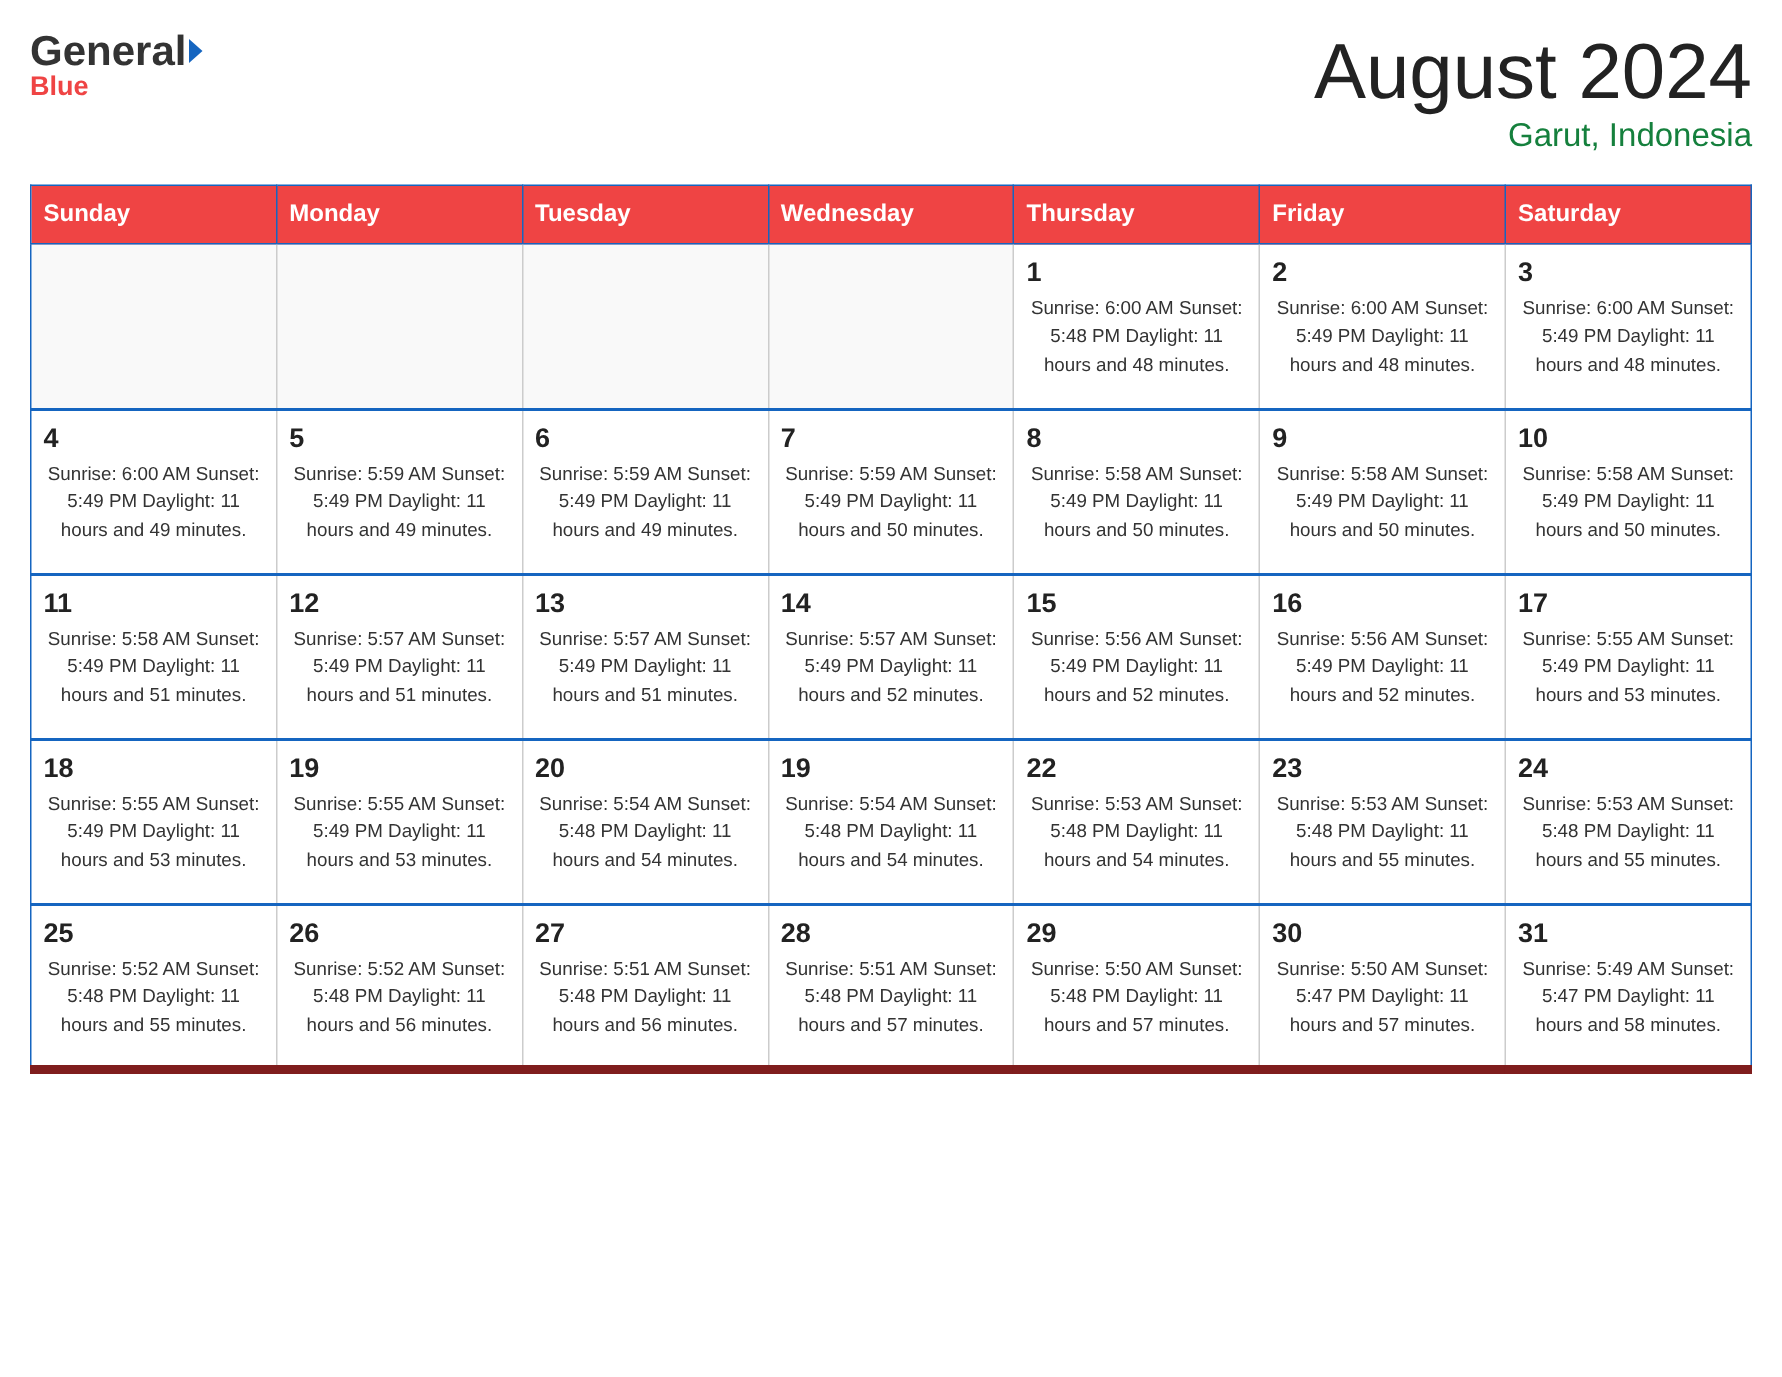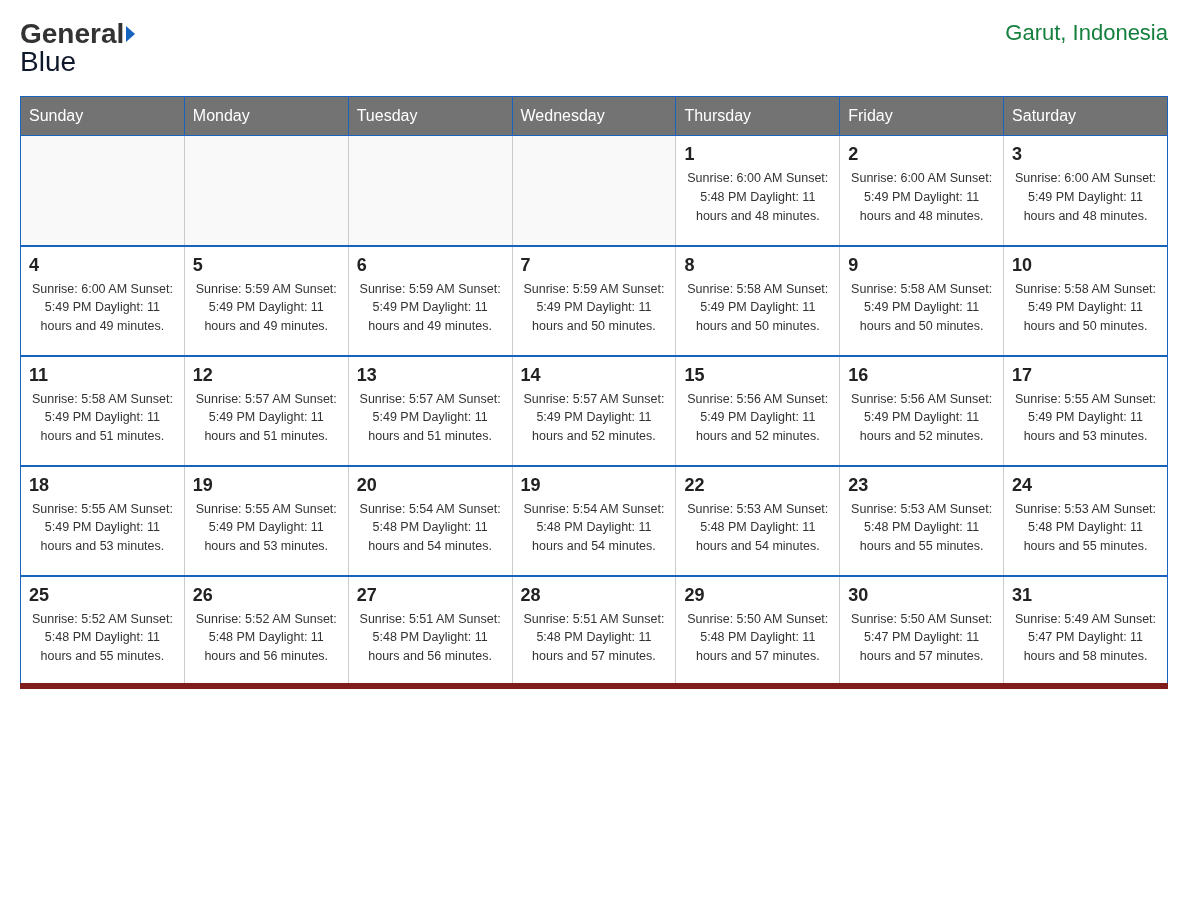--- a/index.html
+++ b/index.html
@@ -34,24 +34,24 @@
       font-size: 22px;
       font-weight: 400;
       color: #15803d;
     }
     table {
       width: 100%;
       border-collapse: collapse;
       table-layout: fixed;
     }
     thead tr th {
-      background-color: #737373;
+      background-color: #ef4444;
       color: #fff;
       font-size: 16px;
-      font-weight: 400;
+      font-weight: 700;
       padding: 10px 8px;
       text-align: left;
       border: 1px solid #1565c0;
     }
     tbody tr {
       border-bottom: 2px solid #1565c0;
     }
     tbody tr td {
       vertical-align: top;
       padding: 8px;
@@ -88,25 +88,26 @@
     }
   </style>
 </head>
 <body>
 
 <div class="header">
   <div class="logo">
     <div style="font-size:28px; font-weight:bold; color:#333; line-height:1.0;">
       <span>General</span><span style="display:inline-block; width:0; height:0; border-left:9px solid #1565c0; border-top:8px solid transparent; border-bottom:8px solid transparent; margin-left:2px; vertical-align:middle; position:relative; top:-2px;"></span>
     </div>
-    <div style="font-size:28px; font-weight:normal; color:#0f172a; line-height:1.0;">
+    <div style="font-size:18px; font-weight:bold; color:#ef4444; line-height:1.0;">
       <span>Blue</span>
     </div>
   </div>
   <div class="title-block">
+    <h1>August 2024</h1>
     <h2>Garut, Indonesia</h2>
   </div>
 </div>
 
 <table>
   <thead>
     <tr>
       <th>Sunday</th>
       <th>Monday</th>
       <th>Tuesday</th>

